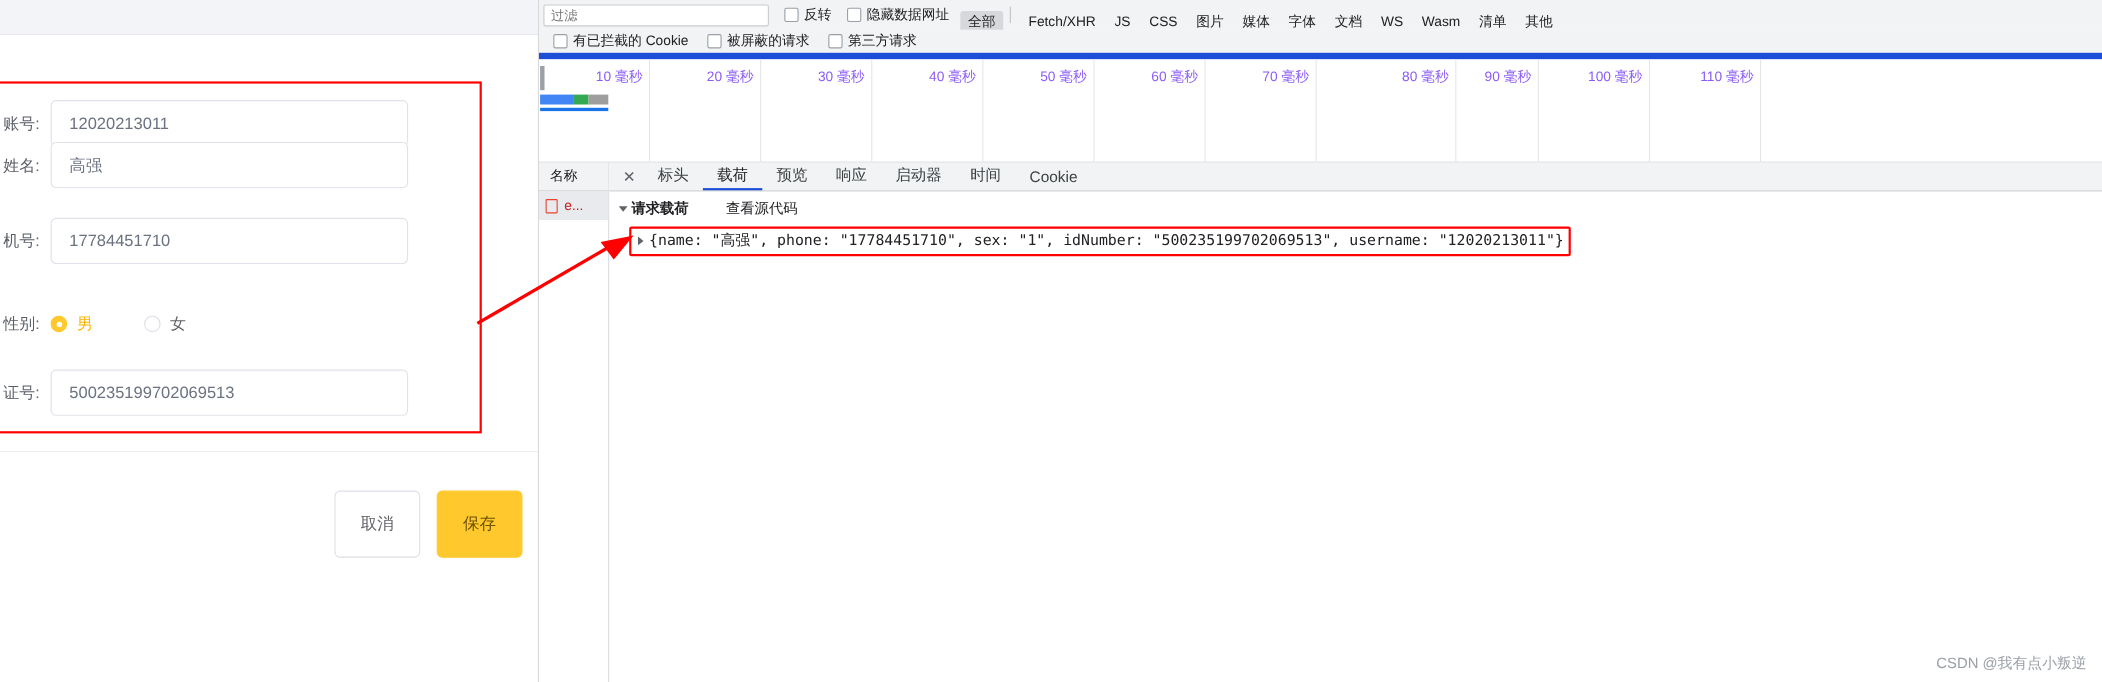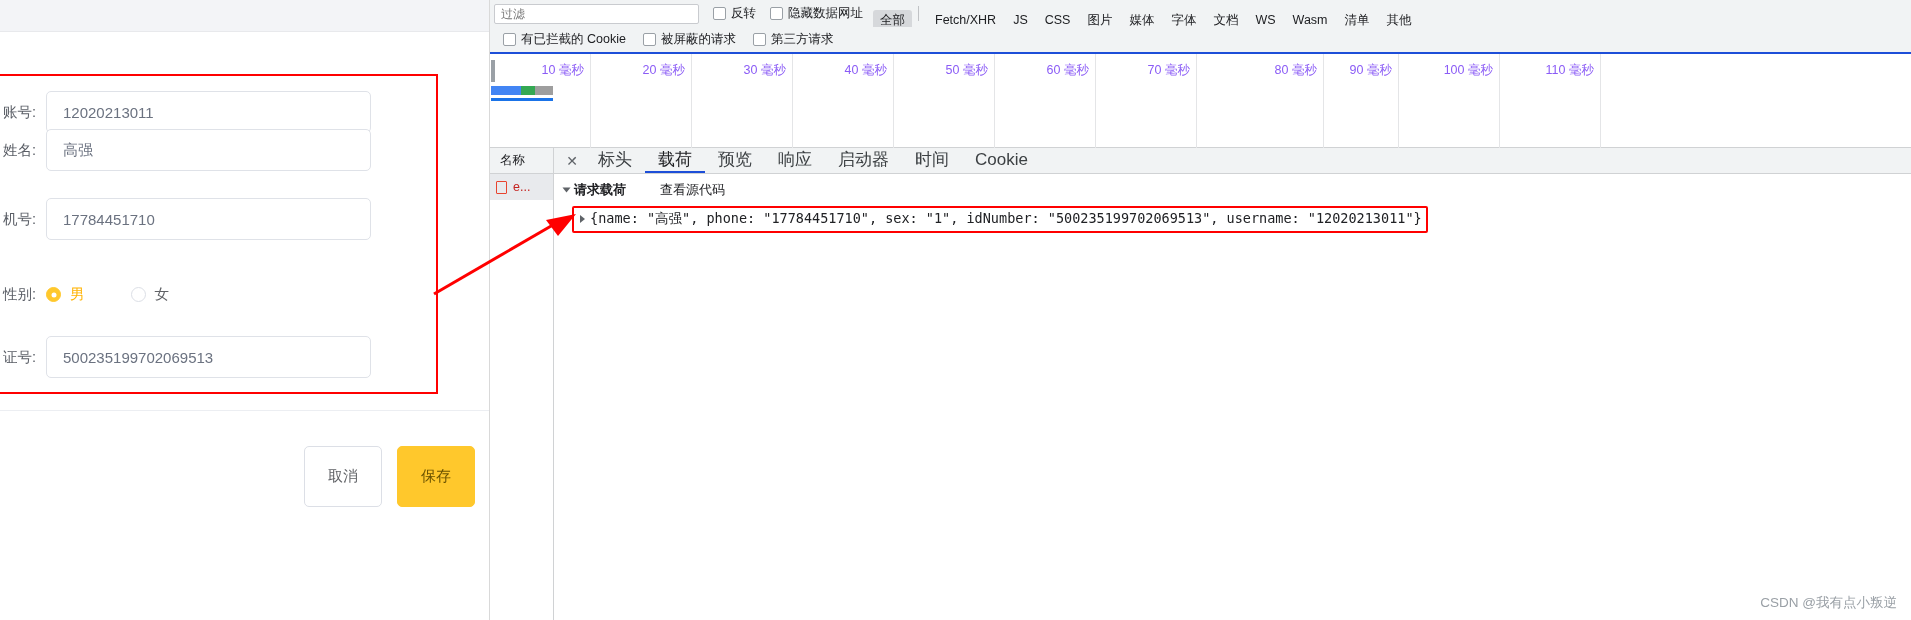--- a/index.html
+++ b/index.html
@@ -116,21 +116,21 @@
     font-size: 12.5px; color: #202124; padding: 2px 7px;
     margin-left: 3px; border-radius: 3px; cursor: pointer; white-space: nowrap; margin-top: 13px;
   }
   .ftype.sel { background: #d6d8db; }
   .fsep {
     width: 1px; height: 15px; background: #c0c2c5; margin: 0 6px;
   }
   .dt-filterbar2 {
     position: absolute; left: 0; top: 27px; width: 1422px; height: 27px;
     background: #f1f3f4; display: flex; align-items: center;
-    padding-left: 13px; border-bottom: 2px solid #1d4ed8;
+    padding-left: 13px; border-bottom: 6px solid #1d4ed8;
   }
   .dt-filterbar2 .cb-item { margin-left: 0; margin-right: 17px; }
 
   
   .dt-timeline {
     position: absolute; left: 0; top: 54px; width: 1422px; height: 94px;
     background: #fff; border-bottom: 1px solid #d0d2d4;
   }
   .tl-tick {
     position: absolute; top: 0; height: 94px;
@@ -183,21 +183,21 @@
   .detail-tabs {
     height: 26px; background: #f1f3f4; border-bottom: 1px solid #d0d2d4;
     display: flex; align-items: stretch; padding-left: 5px;
   }
   .tab-close {
     width: 26px; display: flex; align-items: center; justify-content: center;
     font-size: 14px; color: #5f6368; cursor: pointer;
   }
   .tab {
     padding: 0 13px; display: flex; align-items: center;
-    font-size: 17px; color: #3c4043; cursor: pointer;
+    font-size: 14px; color: #3c4043; cursor: pointer;
     border-bottom: 2px solid transparent;
   }
   .tab.active {
     color: #202124; border-bottom: 2px solid #1d4ed8;
   }
   .detail-body { padding: 7px 0 0 10px; }
   .payload-hdr { display: flex; align-items: center; }
   .tri {
     width: 0; height: 0; margin-right: 5px;
     border-left: 5px solid #5f6368;

